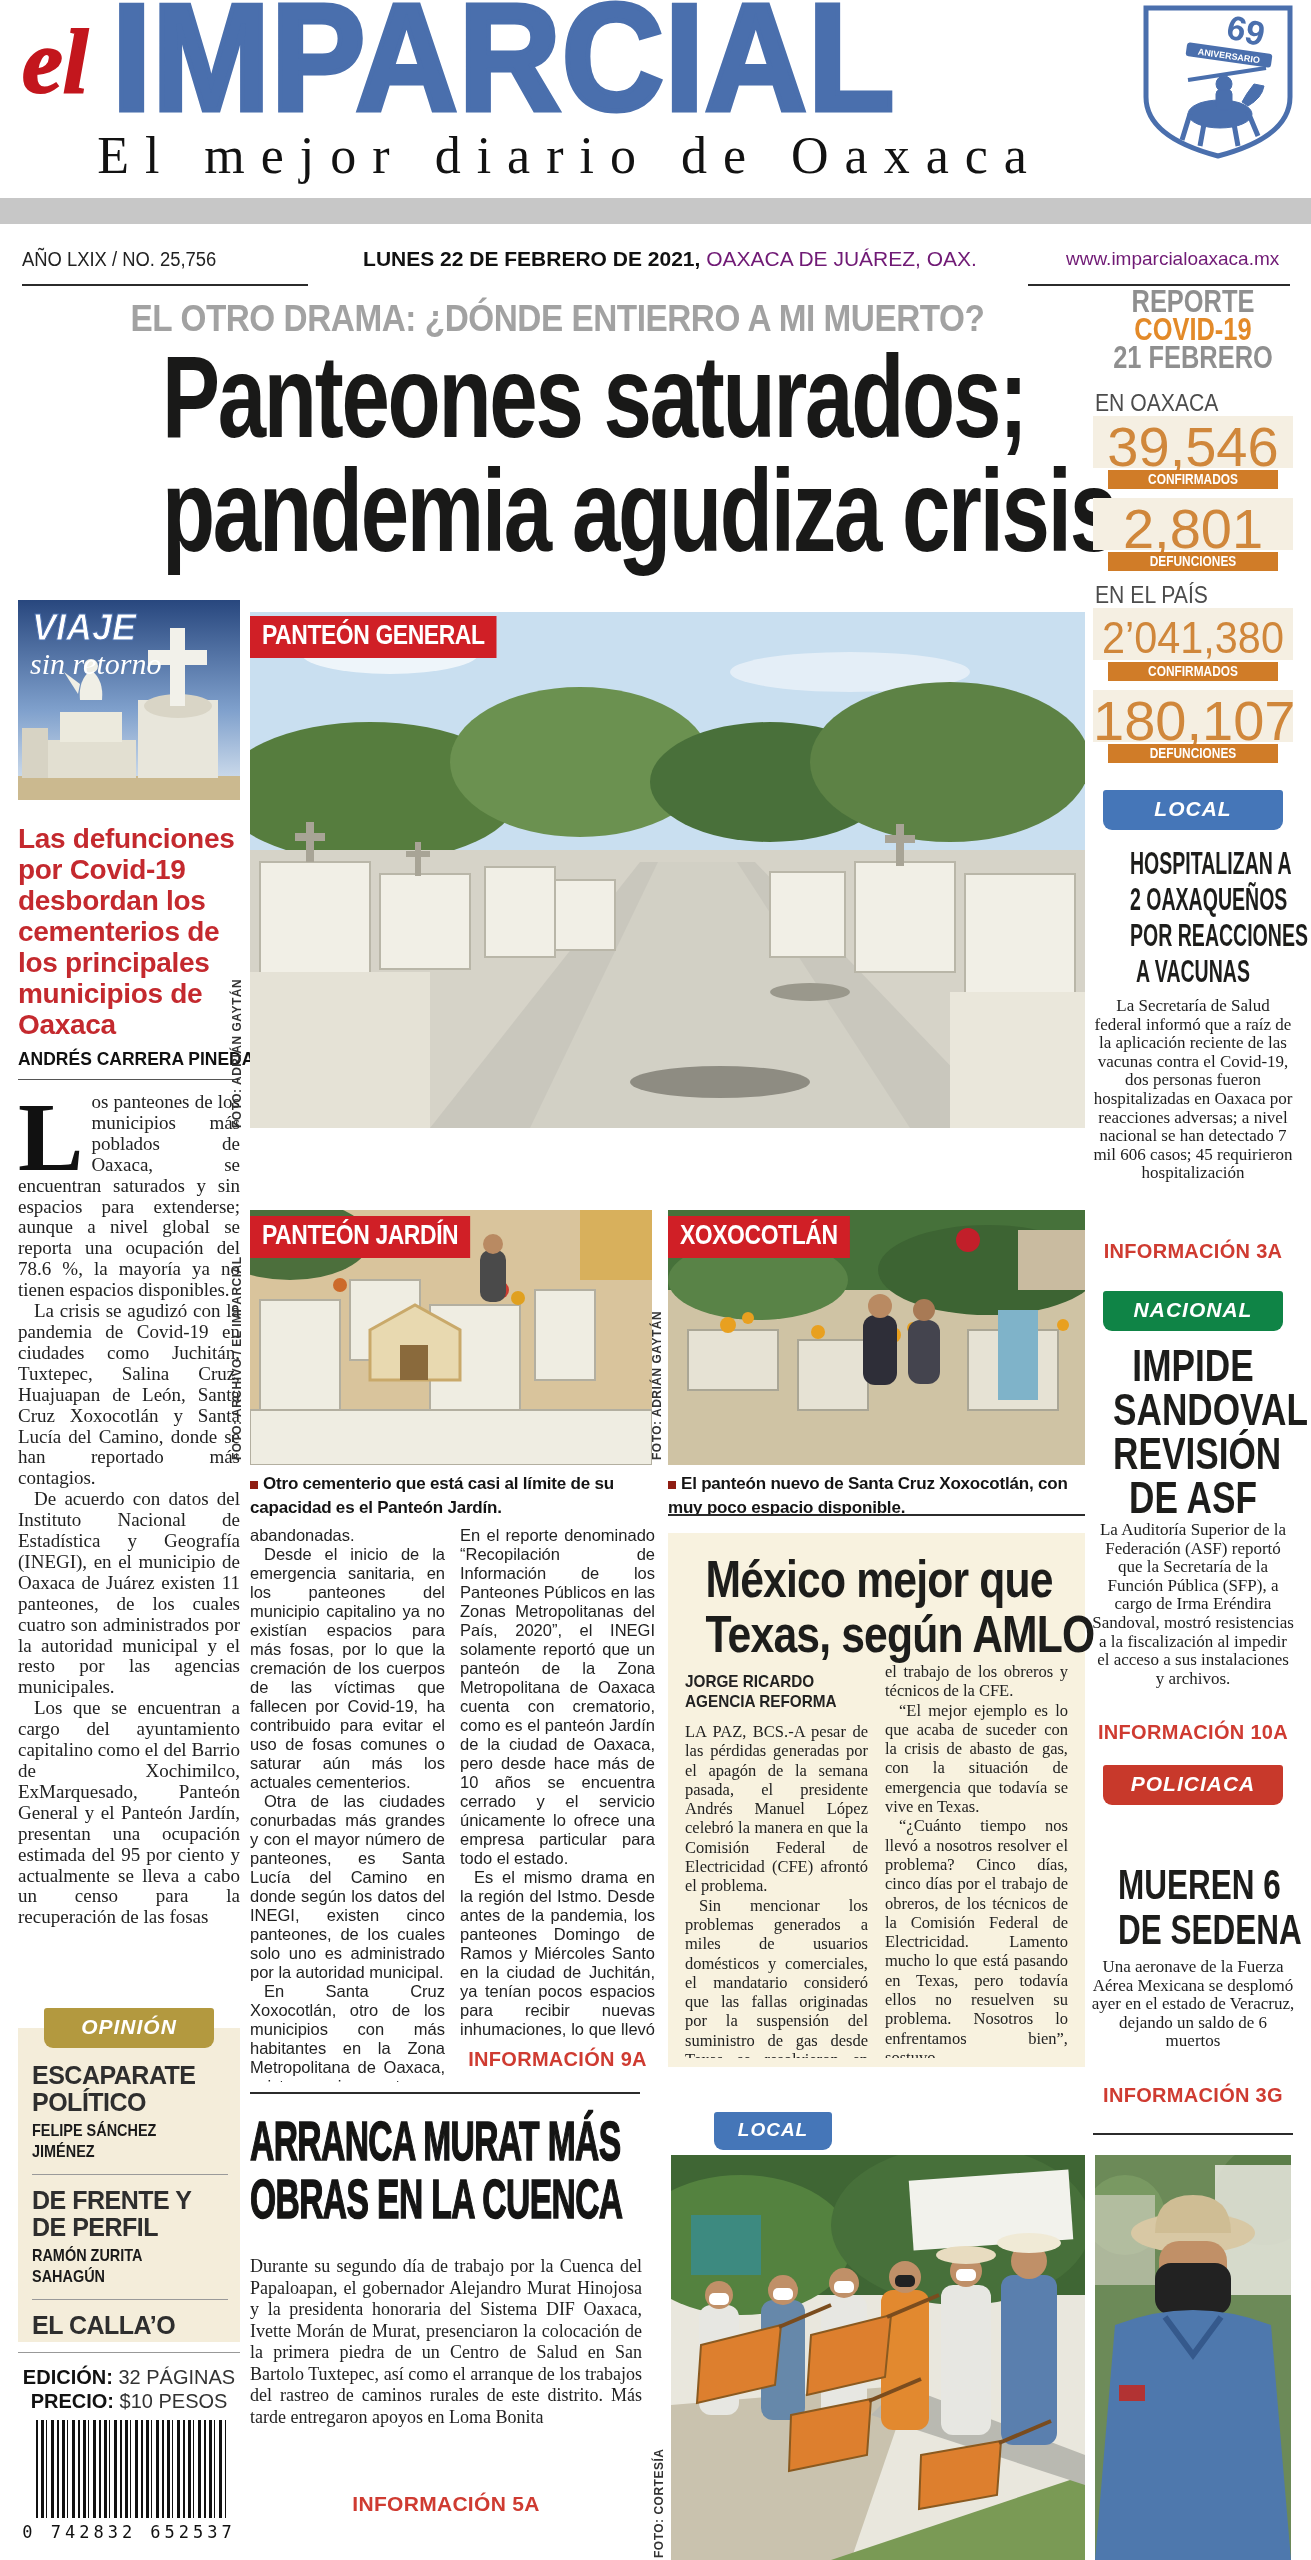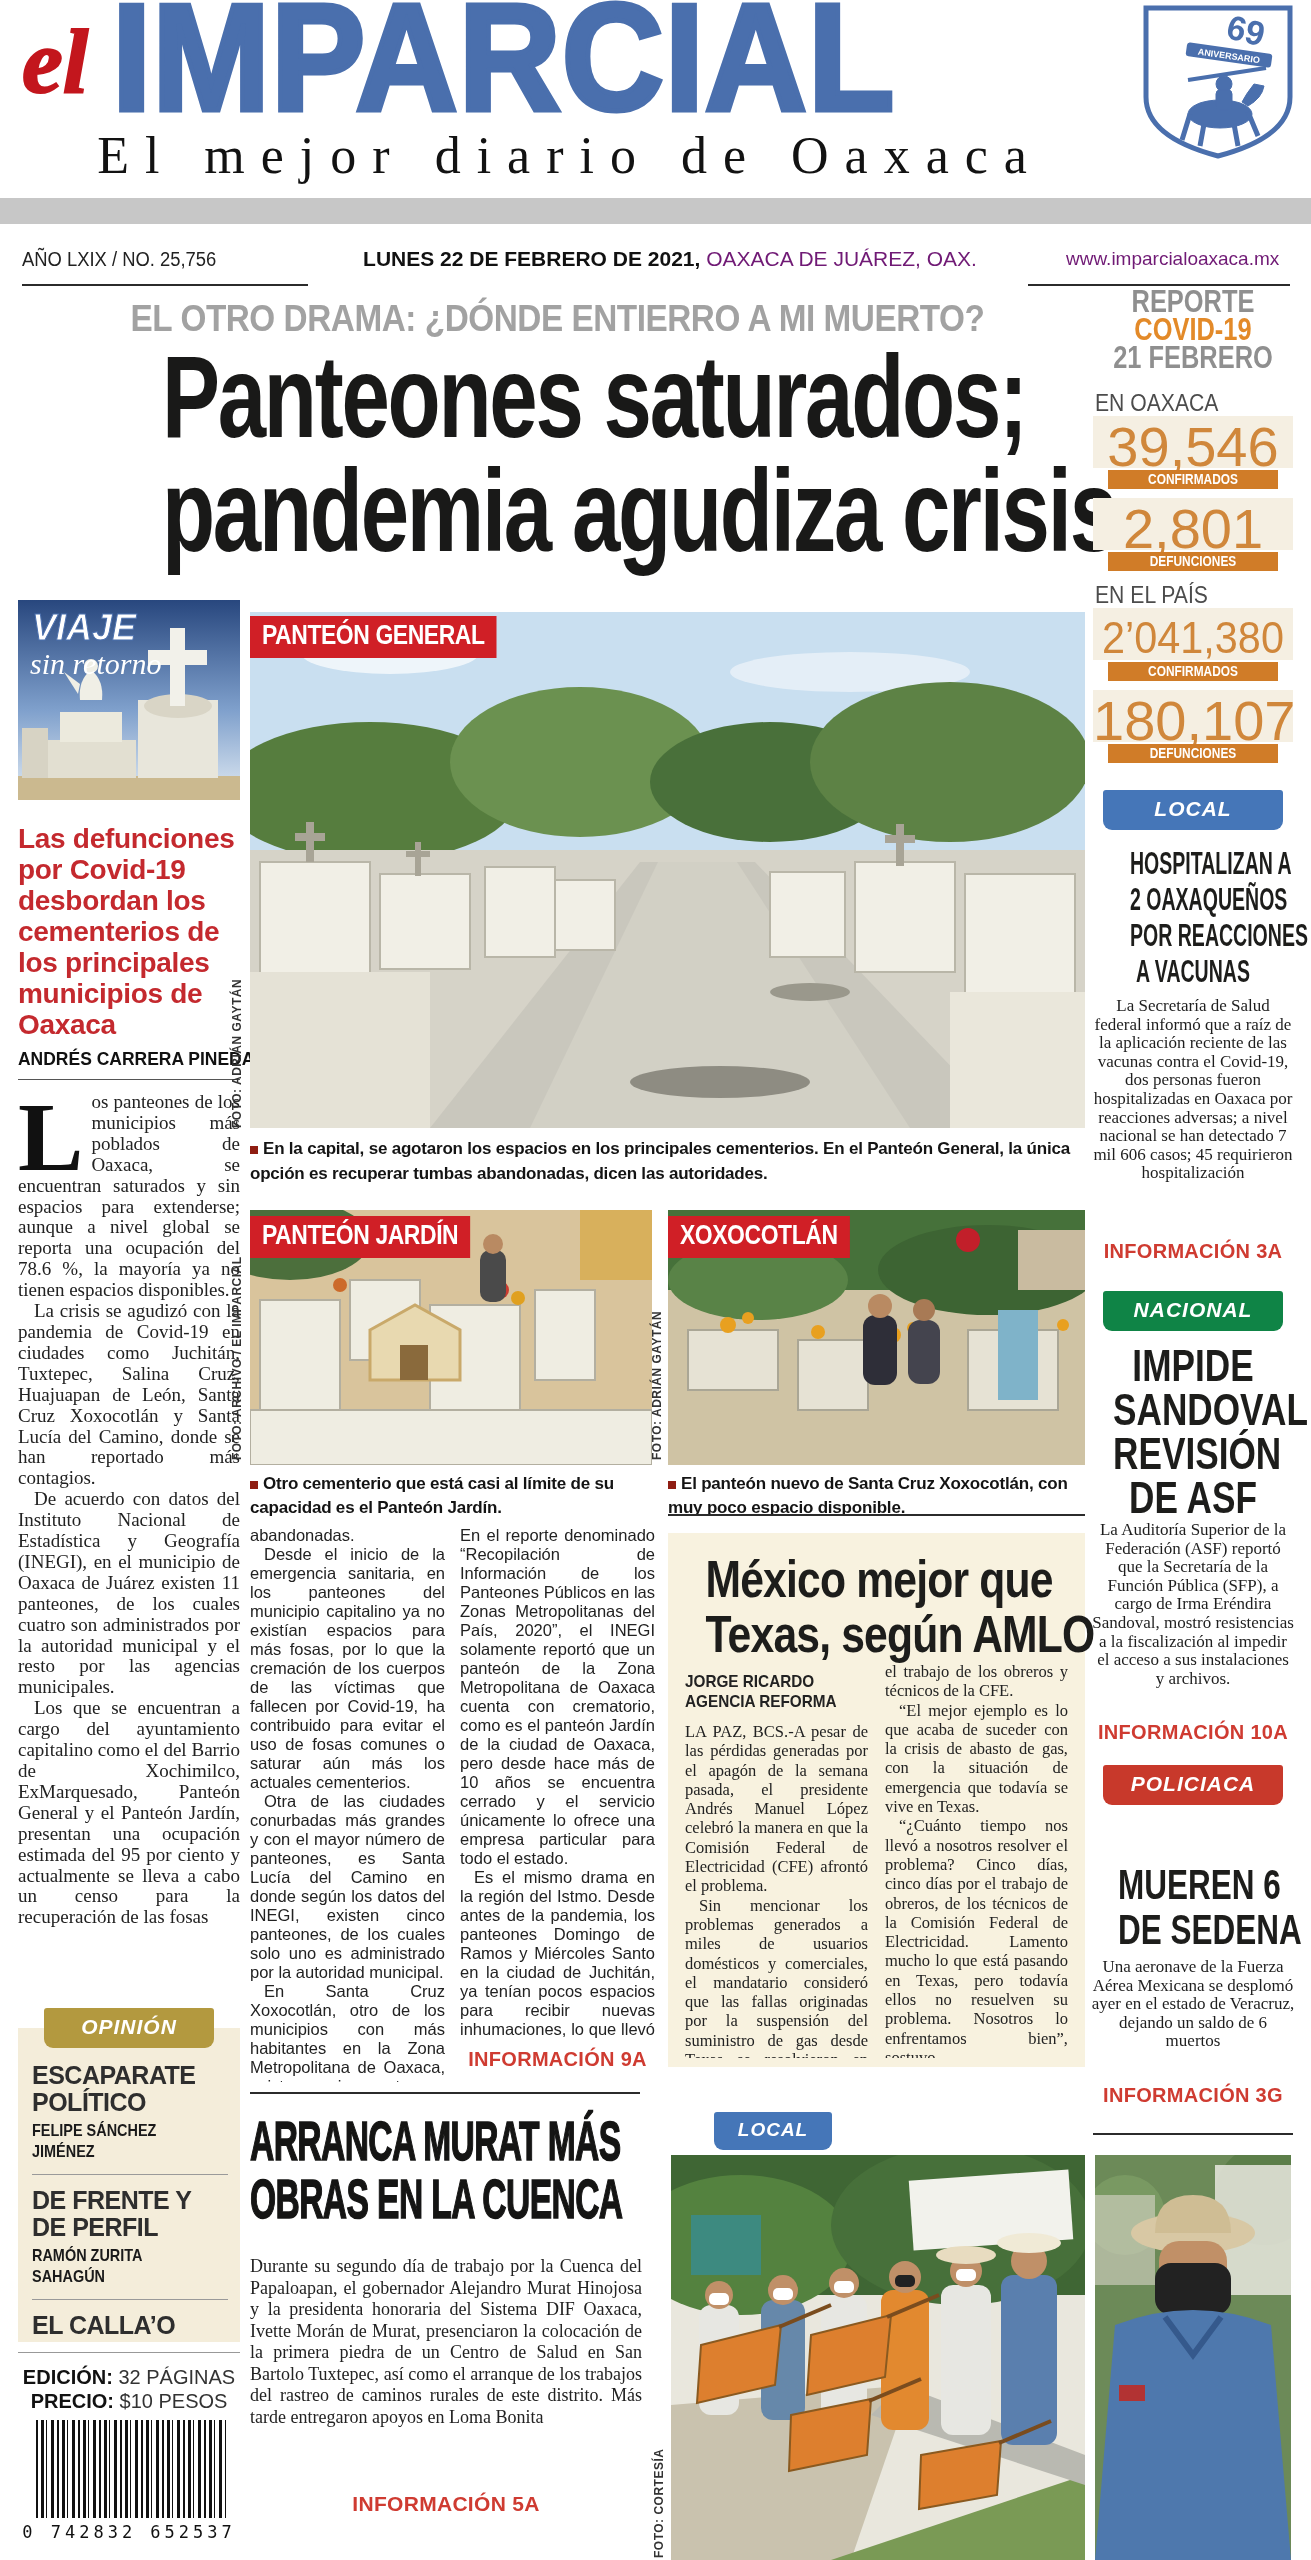--- a/index.html
+++ b/index.html
@@ -281,23 +281,20 @@
       <path d="M60 210 v40 M45 225 h30" stroke-width="8"></path>
       <path d="M168 230 v34 M156 242 h24" stroke-width="6"></path>
       <path d="M650 212 v42 M635 227 h30" stroke-width="8"></path>
     </g>
     <ellipse cx="470" cy="470" rx="90" ry="16" fill="#8e8c82"></ellipse>
     <ellipse cx="560" cy="380" rx="40" ry="9" fill="#9a988c"></ellipse>
     <rect x="0" y="360" width="180" height="156" fill="#e5e2d6"></rect>
     <rect x="700" y="380" width="135" height="136" fill="#eae7db"></rect>
   </svg>
   <div class="abs photolabel" style="left:250px;top:616px;">PANTEÓN GENERAL</div>
-  <div class="abs cap" style="left:250px;top:1136px;width:833px;">
-    <span class="sq"></span><span>En la capital, se agotaron los espacios en los principales cementerios. En el Panteón General, la única opción es recuperar tumbas abandonadas, dicen las autoridades.</span>
-  </div>
   <div class="abs vcred" style="left:230px;top:968px;height:160px;">FOTO: ADRIÁN GAYTÁN</div>
 
   <svg class="abs" style="left:250px;top:1210px;" width="402" height="255" viewBox="0 0 402 255">
     <rect width="402" height="255" fill="#d9c49c"></rect>
     <ellipse cx="40" cy="30" rx="80" ry="40" fill="#4c6f3c"></ellipse>
     <rect x="330" y="0" width="72" height="70" fill="#d8b05c"></rect>
     <g fill="#efede2" stroke="#b3afa0" stroke-width="2">
       <rect x="10" y="90" width="80" height="110"></rect>
       <rect x="100" y="70" width="70" height="80"></rect>
       <rect x="180" y="95" width="90" height="120"></rect>

